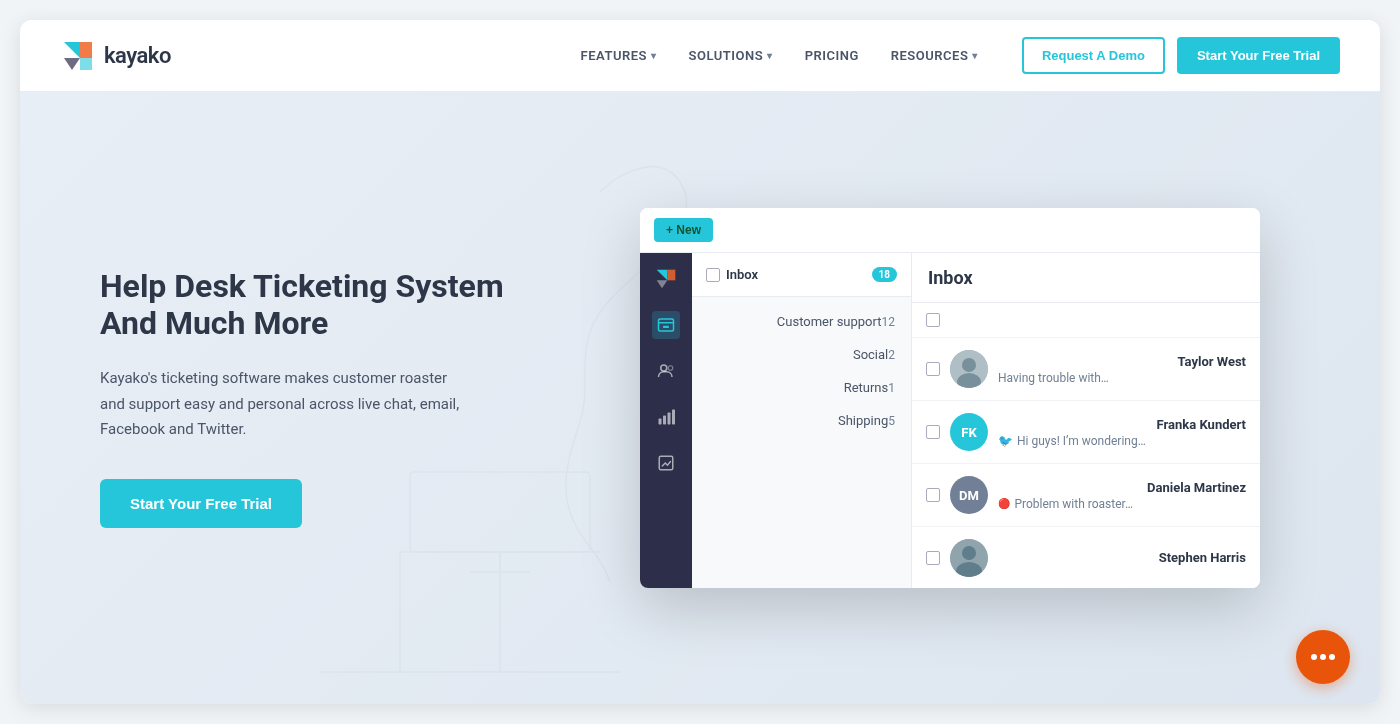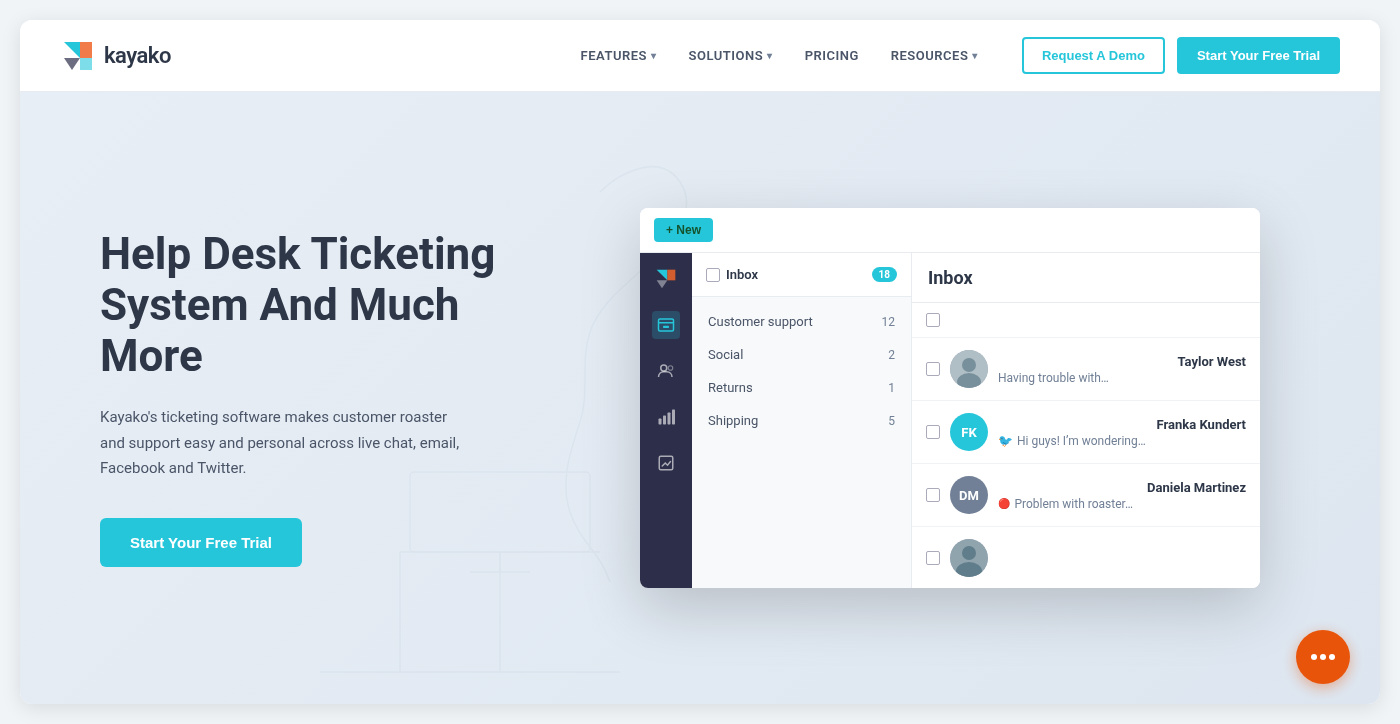--- a/index.html
+++ b/index.html
@@ -106,21 +106,21 @@
       width: 100%; height: 100%;
       pointer-events: none;
       opacity: 0.3;
     }
 
     .hero-left {
       flex: 0 0 440px;
       z-index: 2;
     }
     .hero-heading {
-      font-size: 44px;
+      font-size: 32px;
       font-weight: 700;
       color: #2d3748;
       line-height: 1.15;
       margin-bottom: 24px;
     }
     .hero-subtext {
       font-size: 15px;
       color: #4a5568;
       line-height: 1.7;
       margin-bottom: 36px;
@@ -247,21 +247,21 @@
       font-weight: 700;
       padding: 2px 7px;
       border-radius: 10px;
     }
     .folder-list {
       padding: 8px 0;
     }
     .folder-item {
       display: flex;
       align-items: center;
-      justify-content: space-between;
+      justify-content: flex-end;
       padding: 9px 16px;
       font-size: 13px;
       color: #4a5568;
       cursor: pointer;
     }
     .folder-count {
       font-size: 12px;
       color: #718096;
     }
 
@@ -565,20 +565,24 @@
 
               <div class="conversation-item">
                 <span class="conv-checkbox"></span>
                 <div class="avatar" style="background:#a0aec0;">
                   <svg width="38" height="38" viewBox="0 0 38 38">
                     <circle cx="19" cy="19" r="19" fill="#90a4ae"></circle>
                     <circle cx="19" cy="14" r="7" fill="#607d8b"></circle>
                     <ellipse cx="19" cy="32" rx="13" ry="9" fill="#607d8b"></ellipse>
                   </svg>
                 </div>
+                <div class="conv-info">
+                  <div class="conv-name">Stephen Harris</div>
+                  <div class="conv-preview"></div>
+                </div>
               </div>
 
             </div>
           </div>
         </div>
       </div>
     </div>
   </section>
 </div>
 

